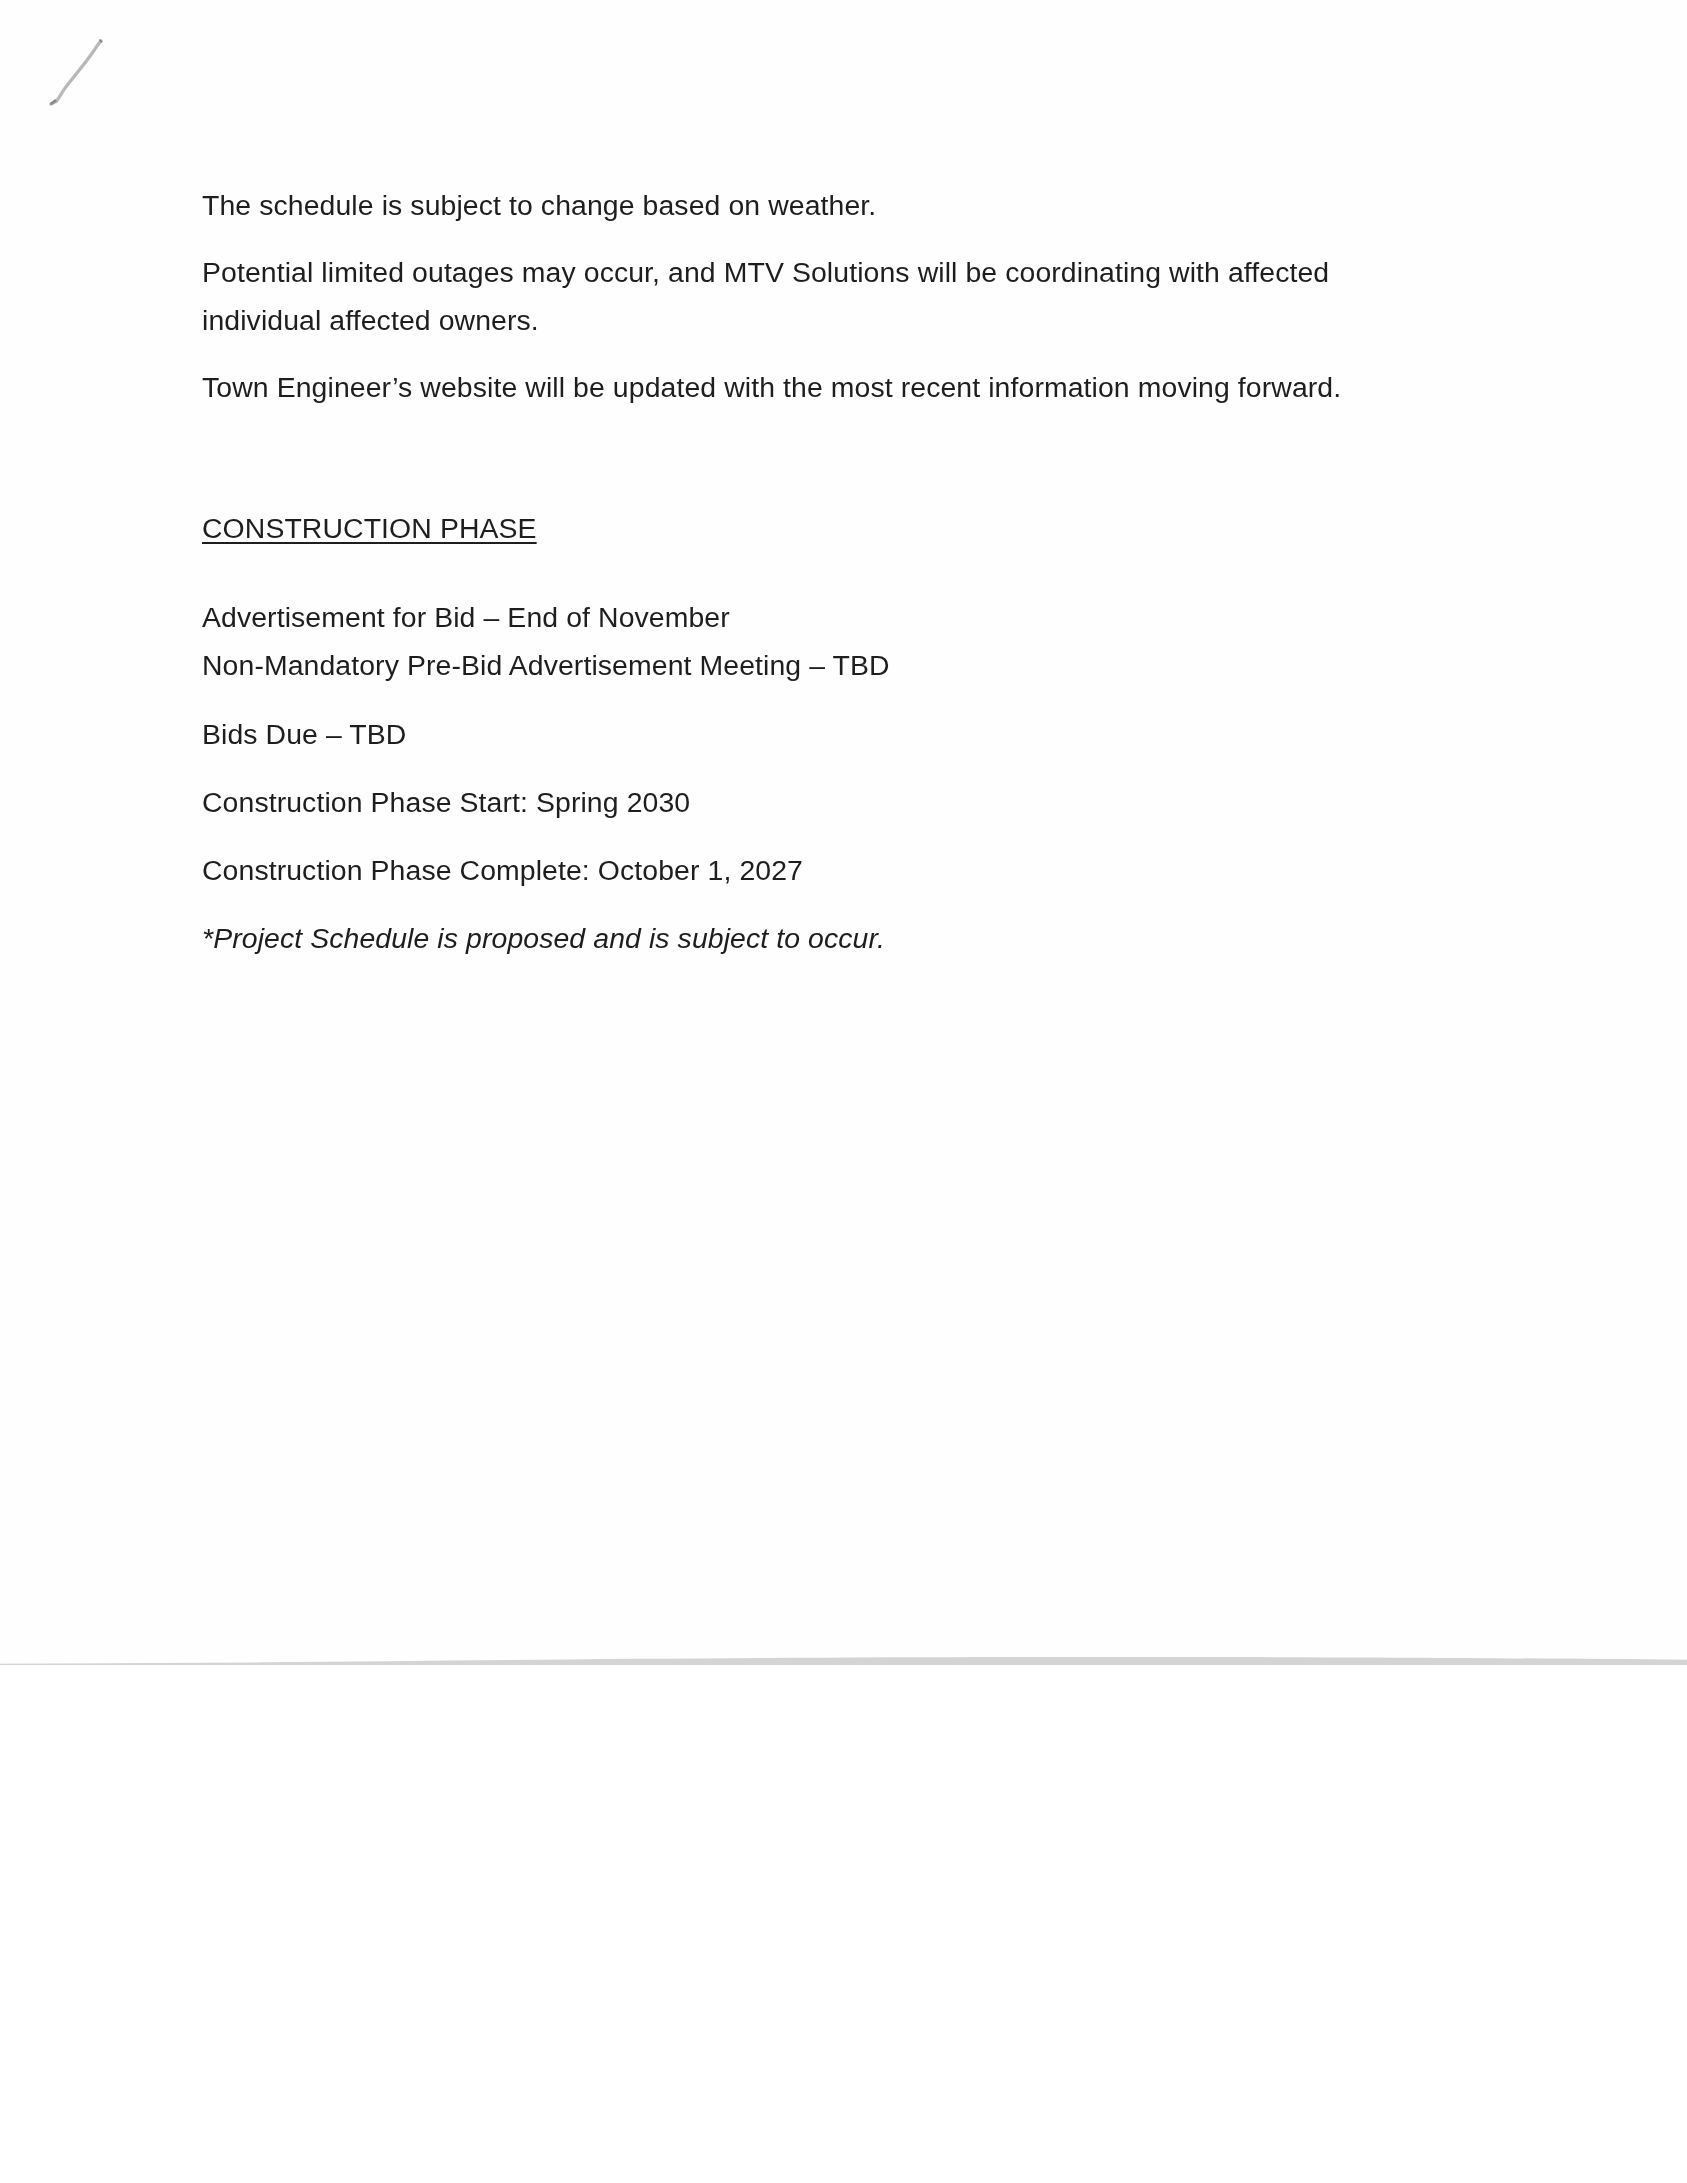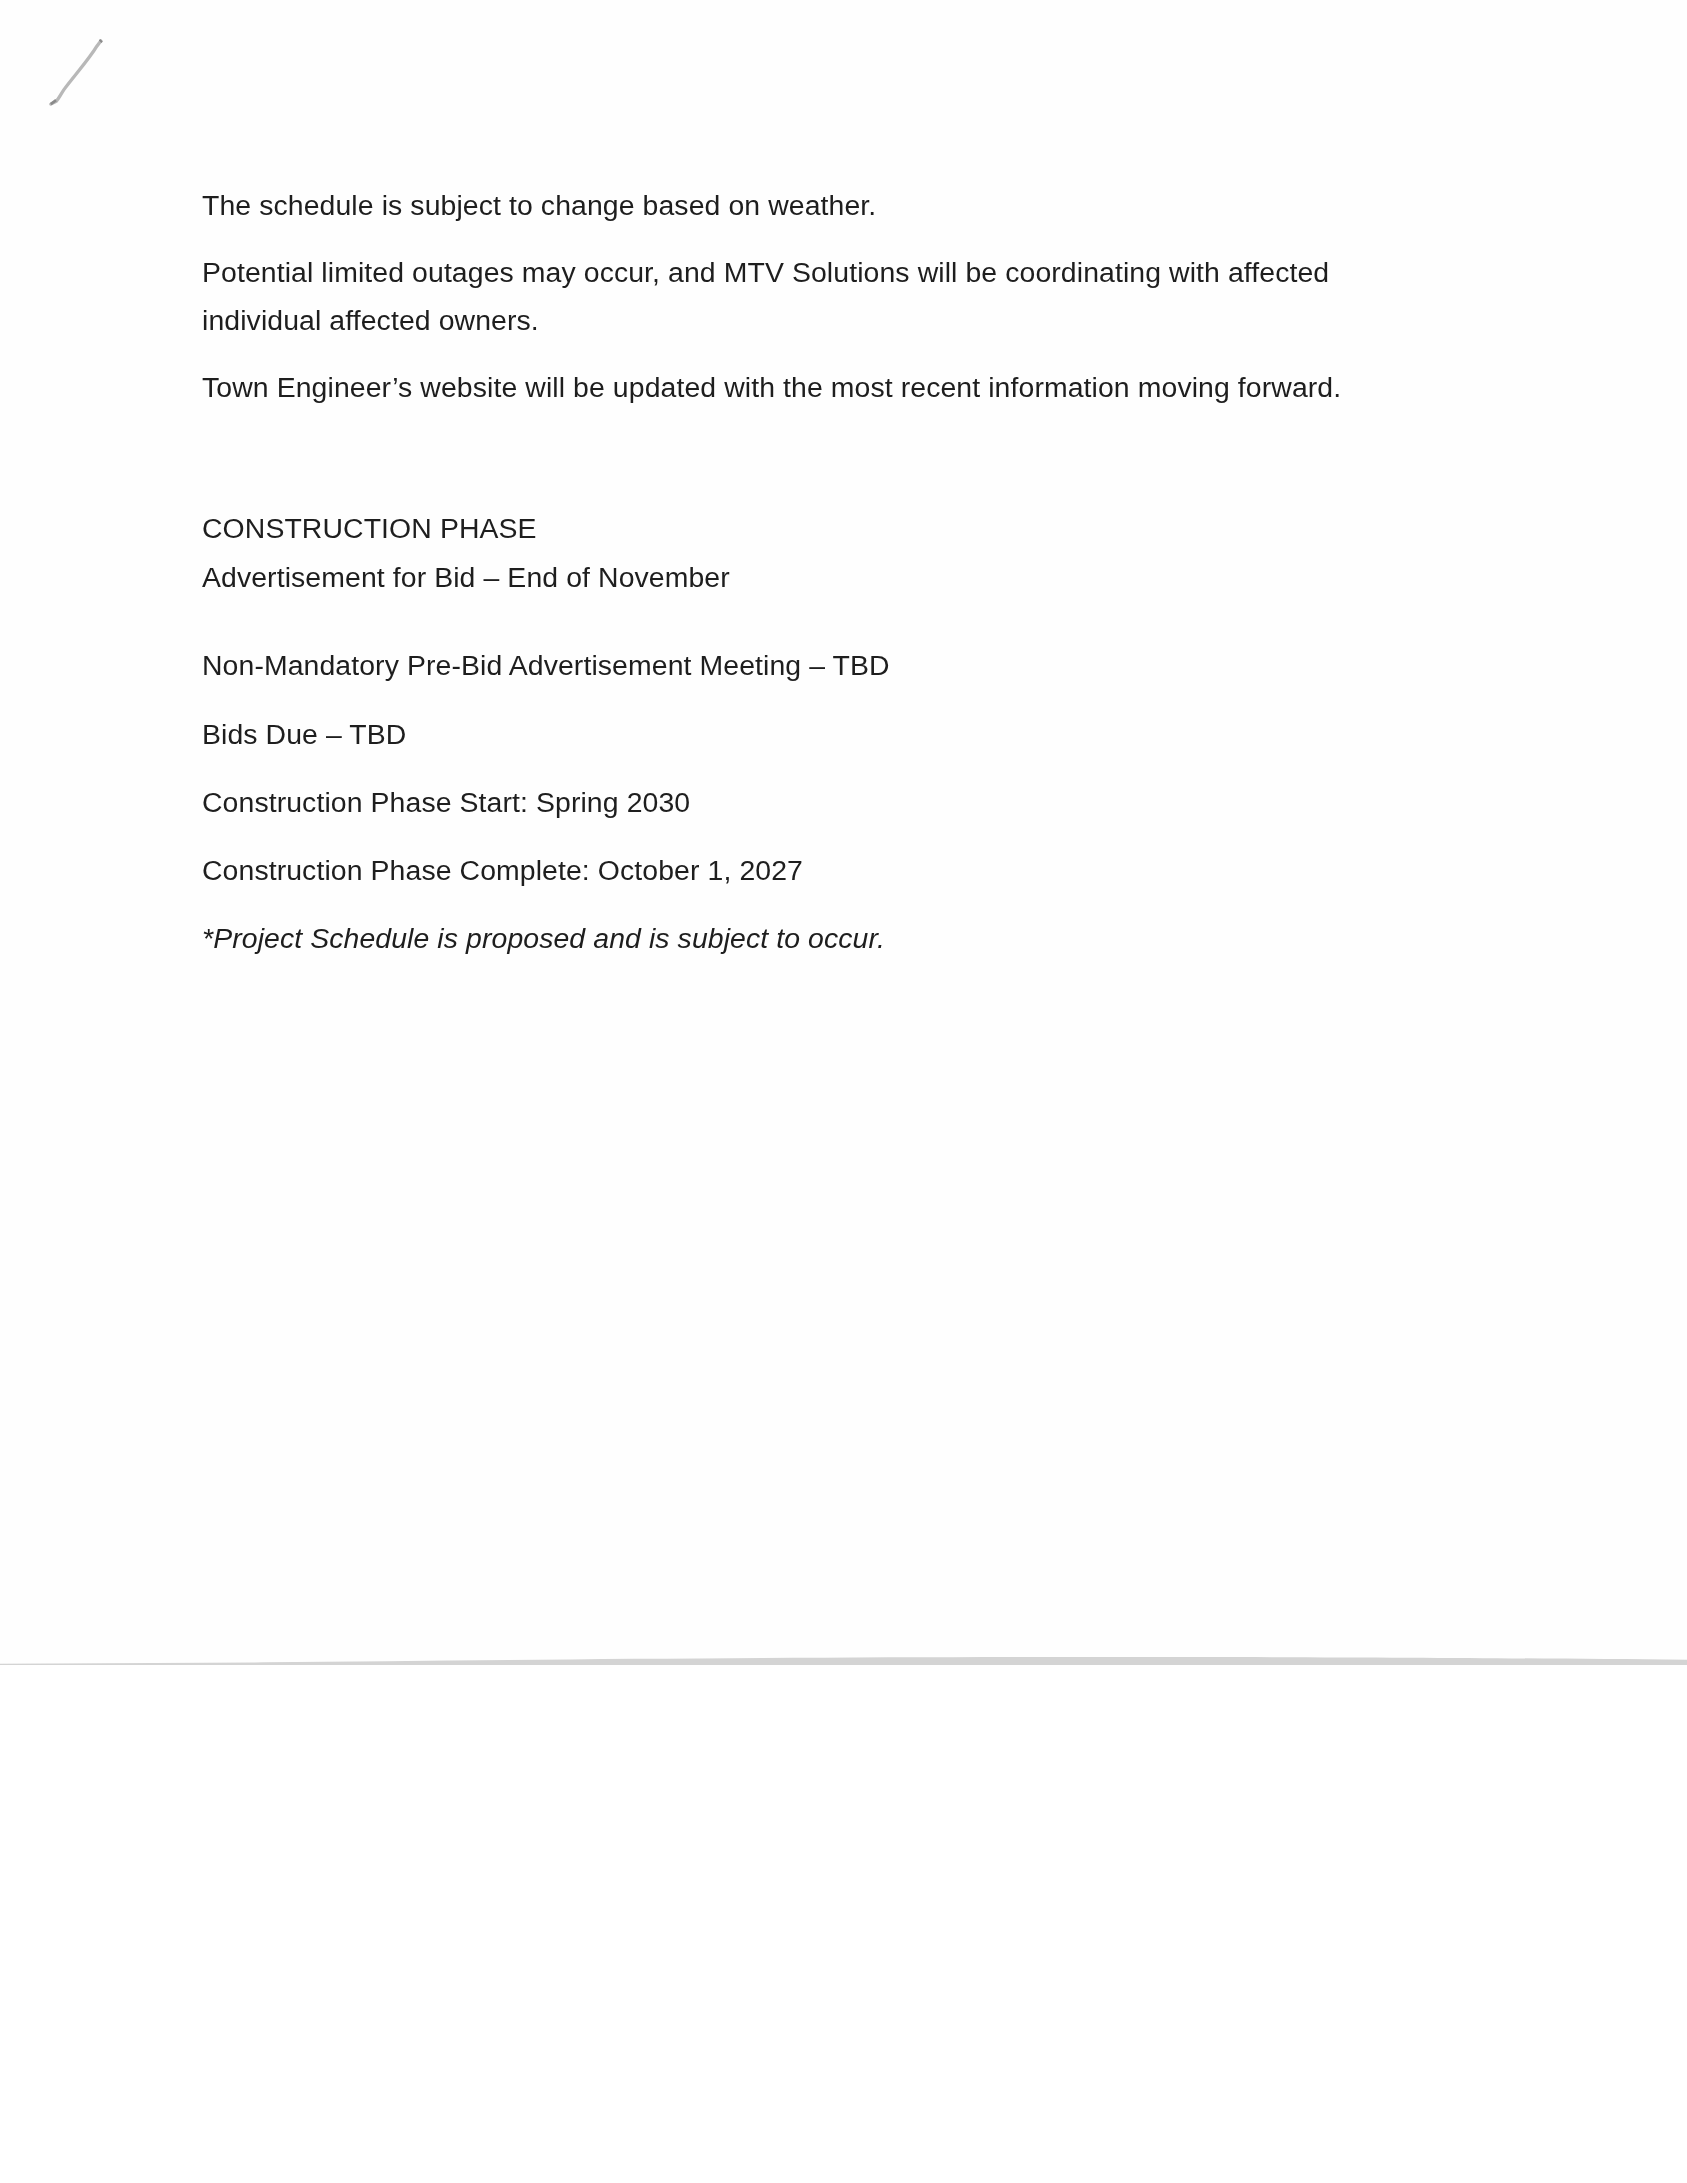--- a/index.html
+++ b/index.html
@@ -30,20 +30,21 @@
     }
     .line {
       position: absolute;
       left: 202px;
       font-size: 28.4px;
       line-height: 34px;
       white-space: nowrap;
       letter-spacing: 0.1px;
     }
     .heading {
+      text-decoration: underline;
       text-decoration-thickness: 2px;
       text-underline-offset: 4px;
     }
     .italic {
       font-style: italic;
     }
     .bottom-edge {
       position: absolute;
       left: 0;
       bottom: 0;
@@ -62,21 +63,21 @@
     <path d="M22 108 L30 102" stroke="#8a8a8a" stroke-width="4" fill="none"></path>
   </svg>
 
   <div class="line" style="top:188px;">The schedule is subject to change based on weather.</div>
   <div class="line" style="top:255px;">Potential limited outages may occur, and MTV Solutions will be coordinating with affected</div>
   <div class="line" style="top:303px;">individual affected owners.</div>
   <div class="line" style="top:370px;">Town Engineer’s website will be updated with the most recent information moving forward.</div>
 
   <div class="line heading" style="top:511px;">CONSTRUCTION PHASE</div>
 
-  <div class="line" style="top:560px;">Advertisement for Bid – End of November</div>
+  <div class="line" style="top:600px;">Advertisement for Bid – End of November</div>
   <div class="line" style="top:648px;">Non-Mandatory Pre-Bid Advertisement Meeting – TBD</div>
   <div class="line" style="top:717px;">Bids Due – TBD</div>
   <div class="line" style="top:785px;">Construction Phase Start: Spring 2030</div>
   <div class="line" style="top:853px;">Construction Phase Complete: October 1, 2027</div>
 
   <div class="line italic" style="top:921px;">*Project Schedule is proposed and is subject to occur.</div>
 
   <svg class="bottom-edge" viewBox="0 0 2550 18" preserveAspectRatio="none">
     <path d="M0 16 L400 14 C800 10 1200 6 1700 6 C2100 6 2300 8 2550 10 L2550 18 L0 18 Z" fill="#d4d4d4"></path>
   </svg>

